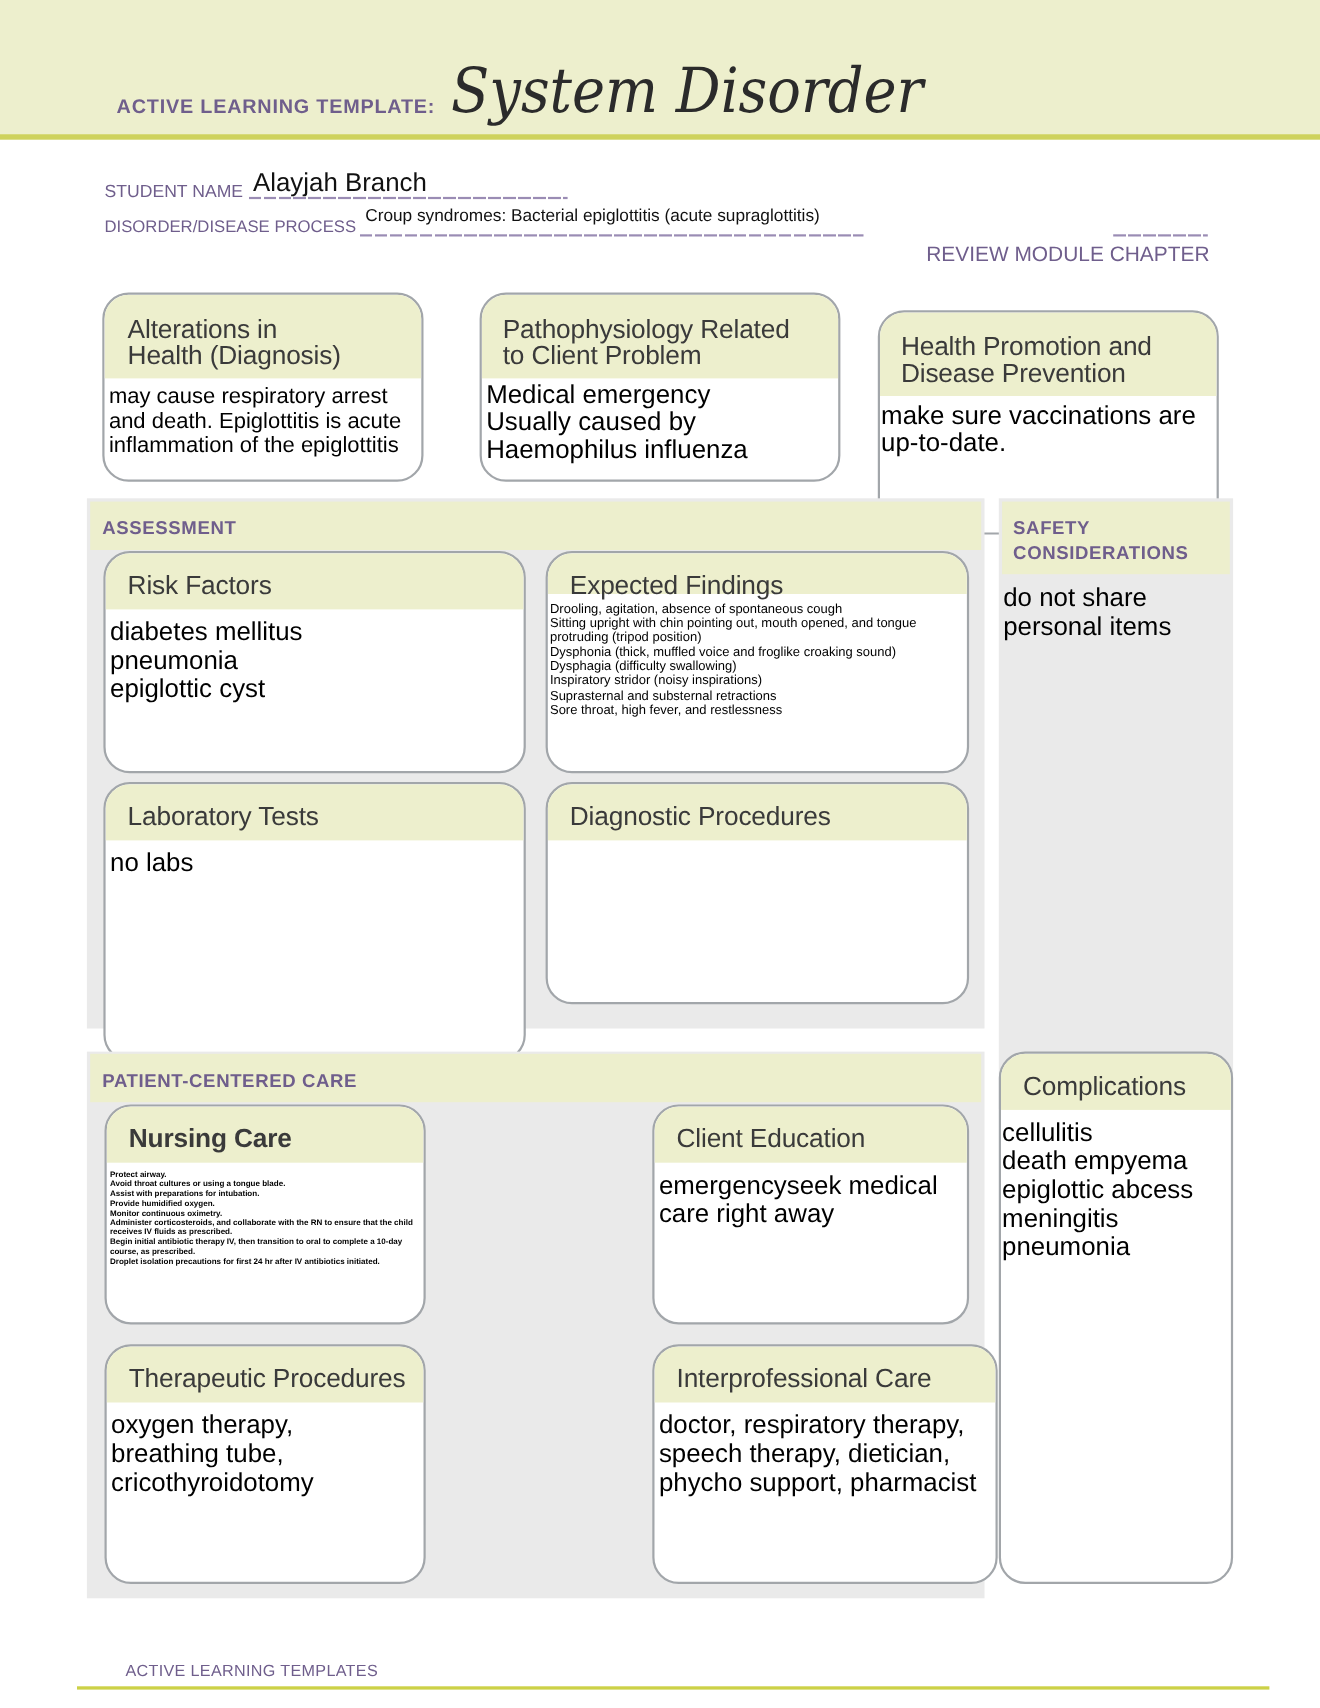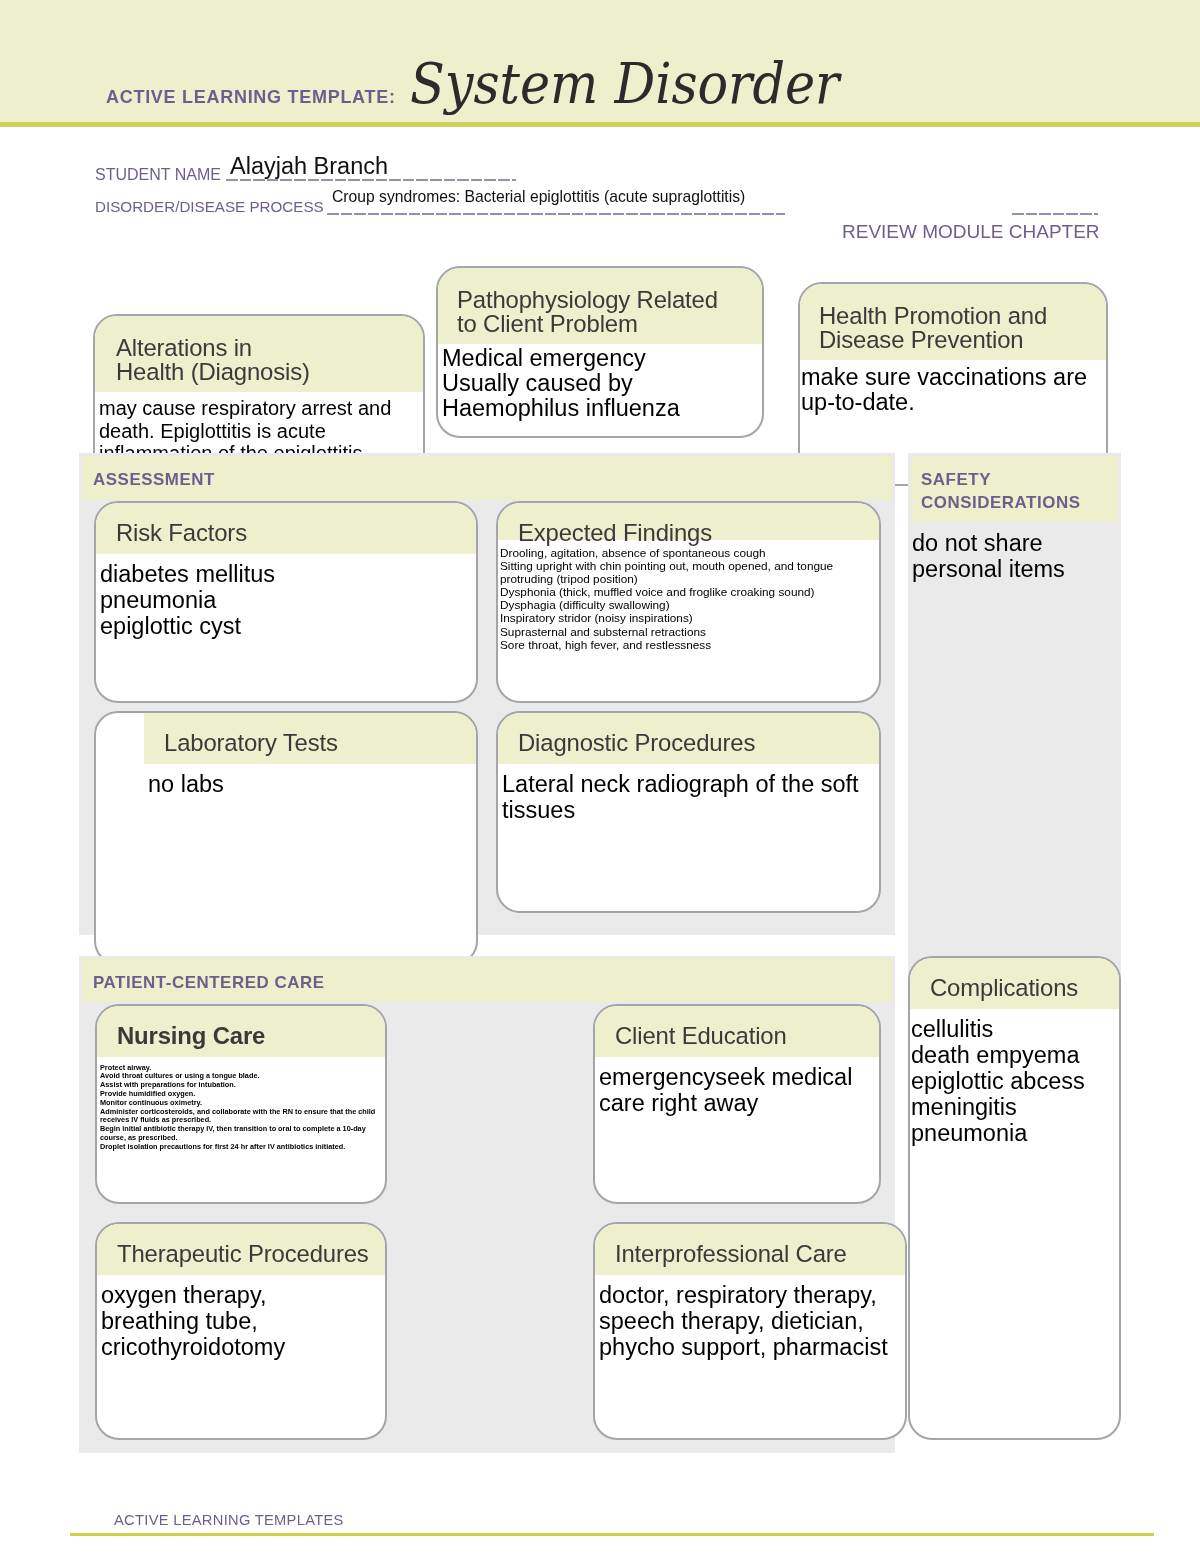--- a/index.html
+++ b/index.html
@@ -44,21 +44,21 @@
   <div class="fdash" style="left:226px;top:179px;width:290px;"></div>
   <div class="fval" style="left:230px;top:153px;font-size:23.5px;">Alayjah Branch</div>
 
   <div class="flabel" style="left:95px;top:198px;font-size:15.2px;">DISORDER/DISEASE PROCESS</div>
   <div class="fdash" style="left:327px;top:213px;width:458px;"></div>
   <div class="fval" style="left:332px;top:188px;font-size:15.7px;">Croup syndromes: Bacterial epiglottitis (acute supraglottitis)</div>
 
   <div class="flabel" style="left:842px;top:198px;font-size:19px;margin-top:23px;">REVIEW MODULE CHAPTER</div>
   <div class="fdash" style="left:1012px;top:213px;width:86px;"></div>
 
-  <div class="card" style="left:93px;top:266px;width:332px;height:172px;margin-top:48px;">
+  <div class="card" style="left:93px;top:266px;width:292px;height:172px;">
     <div class="ch" style="height:76px;padding:20px 0 0 21px;">
       <div class="ch-t">Alterations in
 Health (Diagnosis)</div>
     </div>
     <div class="cb" style="padding:5px 2px 0 4px;font-size:20px;line-height:22.5px;">may cause respiratory arrest and death. Epiglottitis is acute inflammation of the epiglottitis</div>
   </div>
 
   <div class="card" style="left:436px;top:266px;width:328px;height:172px;">
     <div class="ch" style="height:76px;padding:20px 0 0 19px;">
       <div class="ch-t">Pathophysiology Related
@@ -96,32 +96,31 @@
     </div>
     <div class="cb" style="padding:7px 4px 0 2px;font-size:11.8px;line-height:13.1px;">Drooling, agitation, absence of spontaneous cough
 Sitting upright with chin pointing out, mouth opened, and tongue protruding (tripod position)
 Dysphonia (thick, muffled voice and froglike croaking sound)
 Dysphagia (difficulty swallowing)
 Inspiratory stridor (noisy inspirations)
 Suprasternal and substernal retractions
 Sore throat, high fever, and restlessness</div>
   </div>
 
-  <div class="card" style="left:94px;top:711px;width:384px;height:254px;padding-left:48px;">
+  <div class="card" style="left:94px;top:711px;width:384px;height:254px;">
     <div class="ch" style="height:50.5px;padding:18px 0 0 20px;">
       <div class="ch-t">Laboratory Tests</div>
     </div>
     <div class="cb" style="padding:7px 8px 0 4px;font-size:23.5px;line-height:26px;">no labs</div>
   </div>
 
   <div class="card" style="left:496px;top:711px;width:385px;height:202px;">
     <div class="ch" style="height:50.5px;padding:18px 0 0 20px;">
       <div class="ch-t">Diagnostic Procedures</div>
     </div>
-    <div class="cb" style="padding:7px 8px 0 4px;font-size:23.5px;line-height:26px;">Lateral neck radiograph of the soft tissues</div>
   </div>
 
   <div class="panel" style="left:908px;top:453px;width:213px;height:555px;"></div>
   <div class="panel-hd" style="left:911px;top:456px;width:207px;height:66px;"></div>
   <div class="panel-hd-t" style="left:921px;top:469px;">SAFETY
 CONSIDERATIONS</div>
   <div style="position:absolute;left:912px;top:530px;width:206px;font-size:23.5px;line-height:26px;color:#000;white-space:pre-line;">do not share
 personal items</div>
 
   <div class="panel" style="left:79px;top:956px;width:816px;height:497px;"></div>

